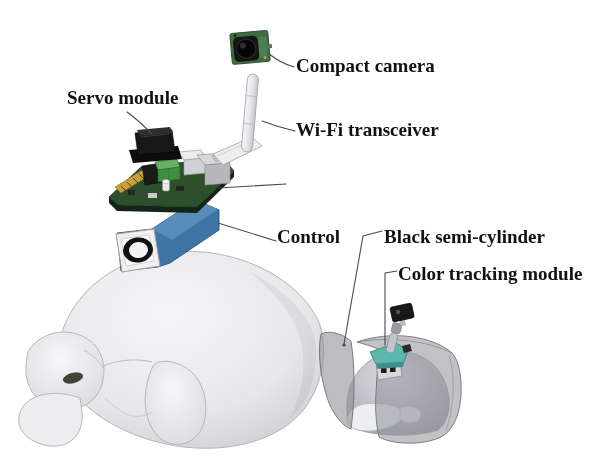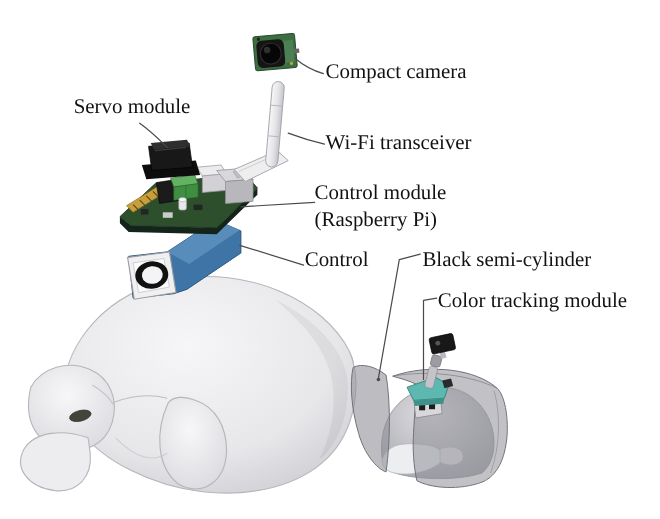--- a/index.html
+++ b/index.html
@@ -11,20 +11,21 @@
     font-family:"Liberation Serif","DejaVu Serif",serif;
   }
   #artwork{position:absolute;left:0;top:0;}
   .lbl{
     position:absolute;
     font-size:19px;
     line-height:24px;
     color:#121212;
     white-space:nowrap;
     user-select:none;
+    font-weight:bold;
   }
 </style>
 </head>
 <body>
 
 <div id="stage">
 
   <svg id="artwork" width="600" height="472" viewBox="0 0 600 472">
     <defs>
       <radialGradient id="shellGrad" cx="0.42" cy="0.32" r="0.85">
@@ -152,24 +153,20 @@
       <path d="M397,271 L385,273 L385,345"></path>
     </g>
   </svg>
 
   <div class="lbl" style="left:67px;top:86px">Servo module</div>
 
   <div class="lbl" style="left:296px;top:54px">Compact camera</div>
 
   <div class="lbl" style="left:296px;top:118px">Wi-Fi transceiver</div>
 
-  <div class="lbl" style="left:286px;top:164px">
-    <div>Control module</div>
-    <div>(Raspberry Pi)</div>
-  </div>
 
   <div class="lbl" style="left:277px;top:225px">Control</div>
 
   <div class="lbl" style="left:384px;top:225px">Black semi-cylinder</div>
 
   <div class="lbl" style="left:398px;top:262px">Color tracking module</div>
 
 </div>
 
 </body></html>

